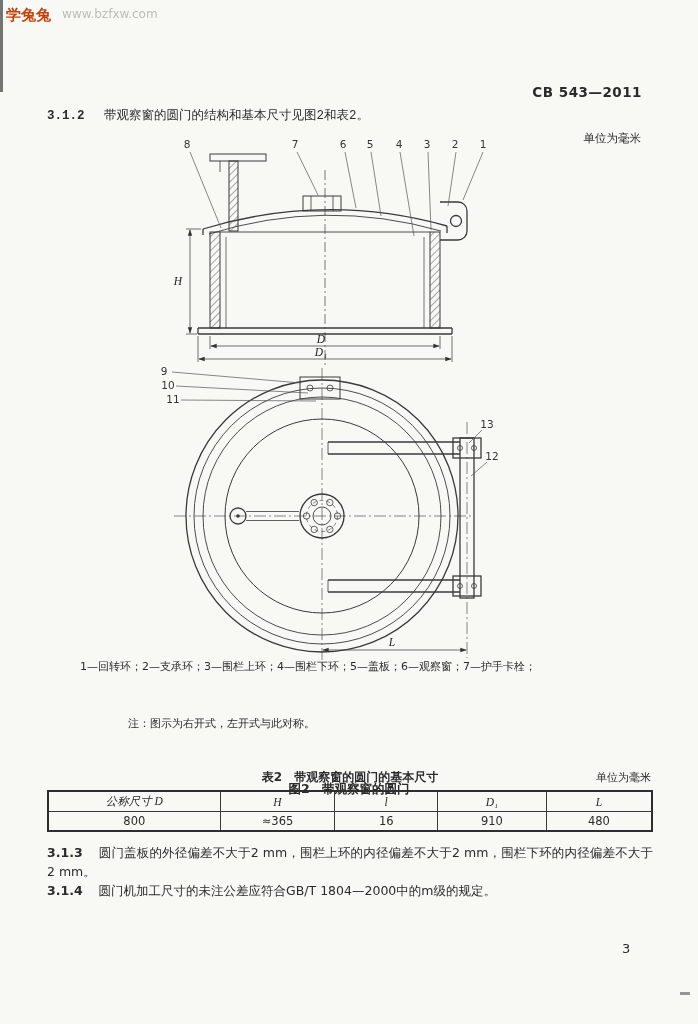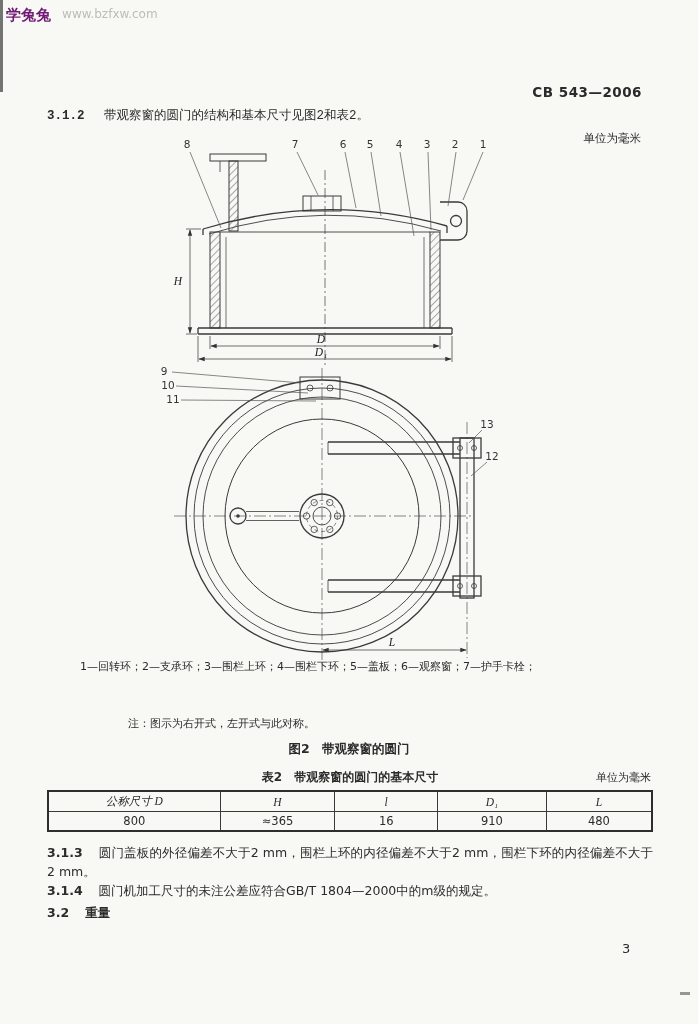--- a/index.html
+++ b/index.html
@@ -11,41 +11,41 @@
   }
   .page {
     position:relative; width:698px; height:1024px;
     background:#f8f8f5; overflow:hidden;
   }
   
   .edge-left { position:absolute; left:0; top:0; width:3px; height:92px; background:#1c1c1c; opacity:.6; }
   .corner-mark { position:absolute; left:680px; top:992px; width:10px; height:3px; background:#333; opacity:.5; }
 
   .watermark { position:absolute; left:6px; top:5px; white-space:nowrap; }
-  .wm-cn { display:inline-block; color:#701a75; font-weight:bold; font-size:15px; }
+  .wm-cn { display:inline-block; color:#c2410c; font-weight:bold; font-size:15px; }
   .wm-url { display:inline-block; color:#bcbcb8; font-size:12px; margin-left:6px; vertical-align:2px;text-align:center; }
 
   .doc-number { position:absolute; top:84px; right:56px; font-weight:bold; font-size:13.5px; letter-spacing:.5px; }
 
   .clause { position:absolute; left:47px; width:606px; font-size:12.5px; line-height:1.55; text-align:justify; }
   .clause-num { font-weight:bold; margin-right:12px; white-space:nowrap; }
   .clause-bold .clause-text { font-weight:bold; }
   .c312 { top:107px;font-family:Liberation Mono, monospace; }
   .c313 { top:843px; }
   .c314 { top:881px; }
   .c32  { top:903px; }
   .c321 { top:923px; }
 
   .unit-top { position:absolute; top:131px; right:57px; font-size:11.5px; }
 
   .drawing { position:absolute; left:70px; top:136px; }
 
   .legend { position:absolute; left:80px; top:658px; width:540px; text-align:left; font-size:11px; line-height:1.6; }
   .fig-note { position:absolute; left:128px; top:716px; font-size:11px; }
-  .fig-caption { position:absolute; left:0; top:741px; width:698px; text-align:center; font-weight:bold; font-size:12.5px; }
+  .fig-caption { position:absolute; left:0; top:781px; width:698px; text-align:center; font-weight:bold; font-size:12.5px; }
 
   .table-title-row { position:absolute; left:47px; top:769px; width:606px; height:16px; }
   .table-title { position:absolute; left:0; width:100%; text-align:center; font-weight:bold; font-size:12px; }
   .table-unit { position:absolute; right:2px; top:1px; font-size:11px; }
 
   table.dim-table {
     position:absolute; left:47px; top:790px; width:606px;
     border-collapse:collapse; font-size:11.5px;
   }
   table.dim-table th, table.dim-table td {
@@ -67,21 +67,21 @@
 <div class="page">
 
   <div class="edge-left"></div>
   <div class="corner-mark"></div>
 
   <div class="watermark">
     <span class="wm-cn">学兔兔</span>
     <span class="wm-url">www.bzfxw.com</span>
   </div>
 
-  <div class="doc-number">CB 543—2006</div>
+  <div class="doc-number">CB 543—2011</div>
 
   <p class="clause c312">
     <span class="clause-num">3.1.2</span>
     <span class="clause-text">带观察窗的圆门的结构和基本尺寸见图2和表2。</span>
   </p>
 
   <div class="unit-top">单位为毫米</div>
 
   <svg class="drawing" viewBox="0 0 565 545" width="565" height="545" xmlns="http://www.w3.org/2000/svg">
     <defs>
@@ -262,20 +262,16 @@
   </table>
 
   <p class="clause c313">
     <span class="clause-num">3.1.3</span>
     <span class="clause-text">圆门盖板的外径偏差不大于2 mm，围栏上环的内径偏差不大于2 mm，围栏下环的内径偏差不大于2 mm。</span>
   </p>
   <p class="clause c314">
     <span class="clause-num">3.1.4</span>
     <span class="clause-text">圆门机加工尺寸的未注公差应符合GB/T 1804—2000中的m级的规定。</span>
   </p>
-  <p class="clause c32 clause-bold">
-    <span class="clause-num">3.2</span>
-    <span class="clause-text">重量</span>
-  </p>
 
   <div class="page-number">3</div>
 
 </div>
 
 </body></html>

